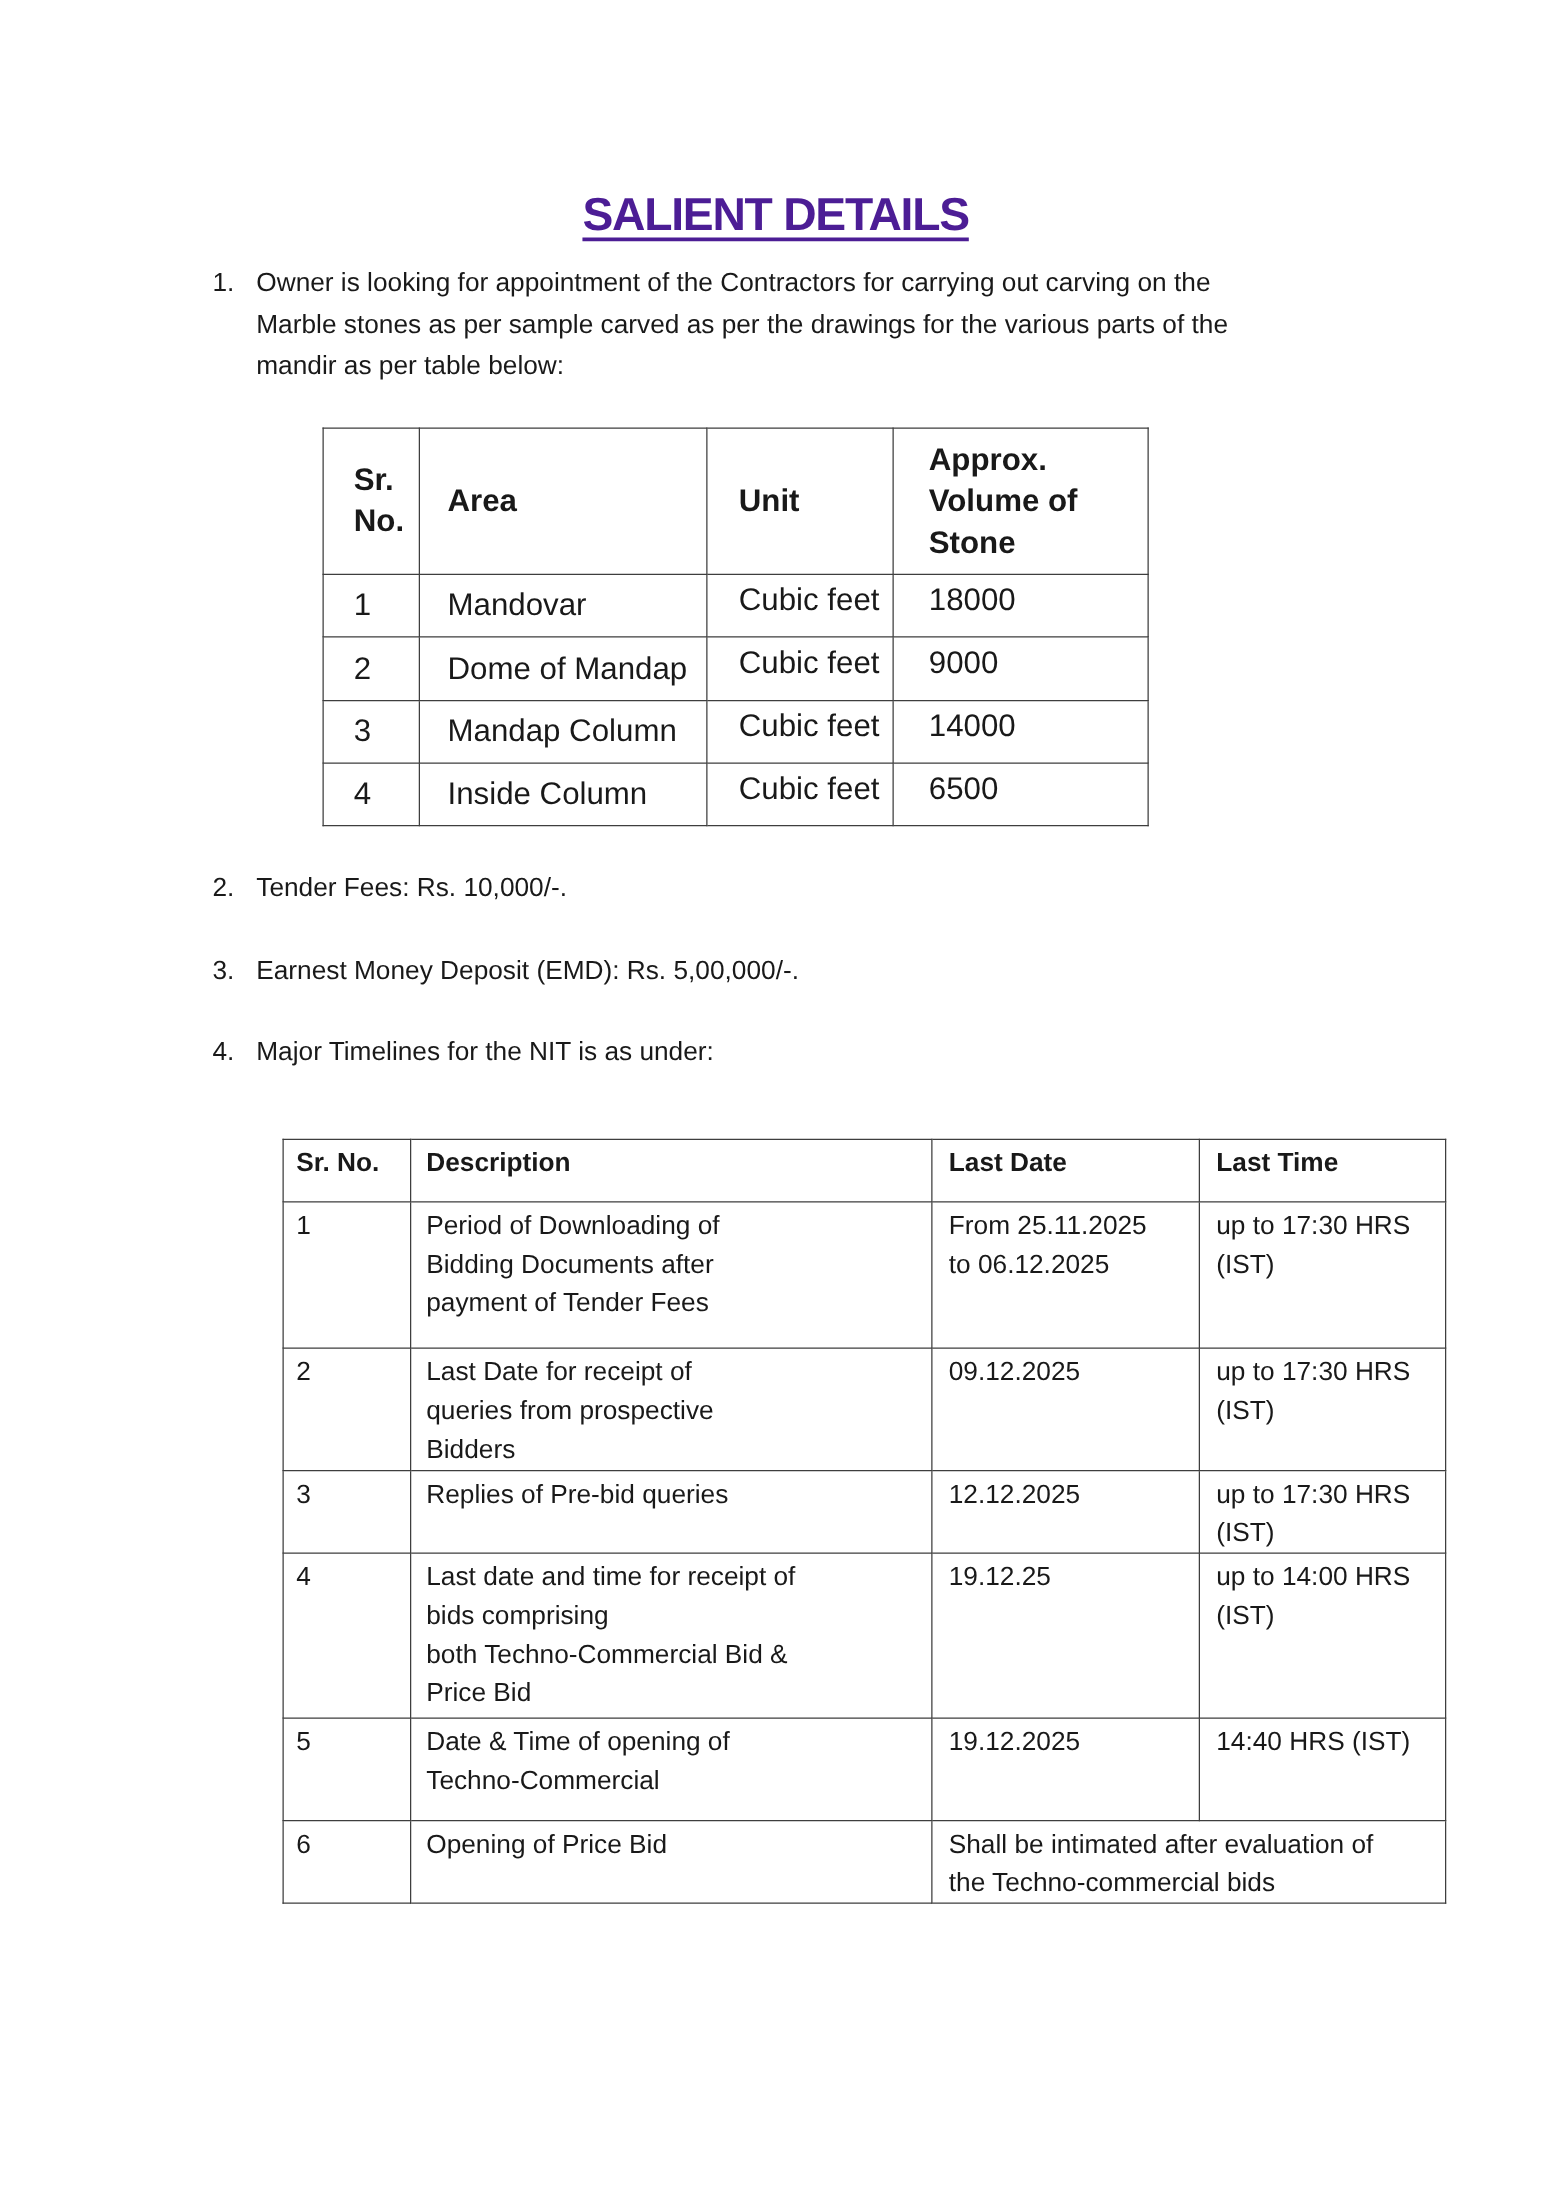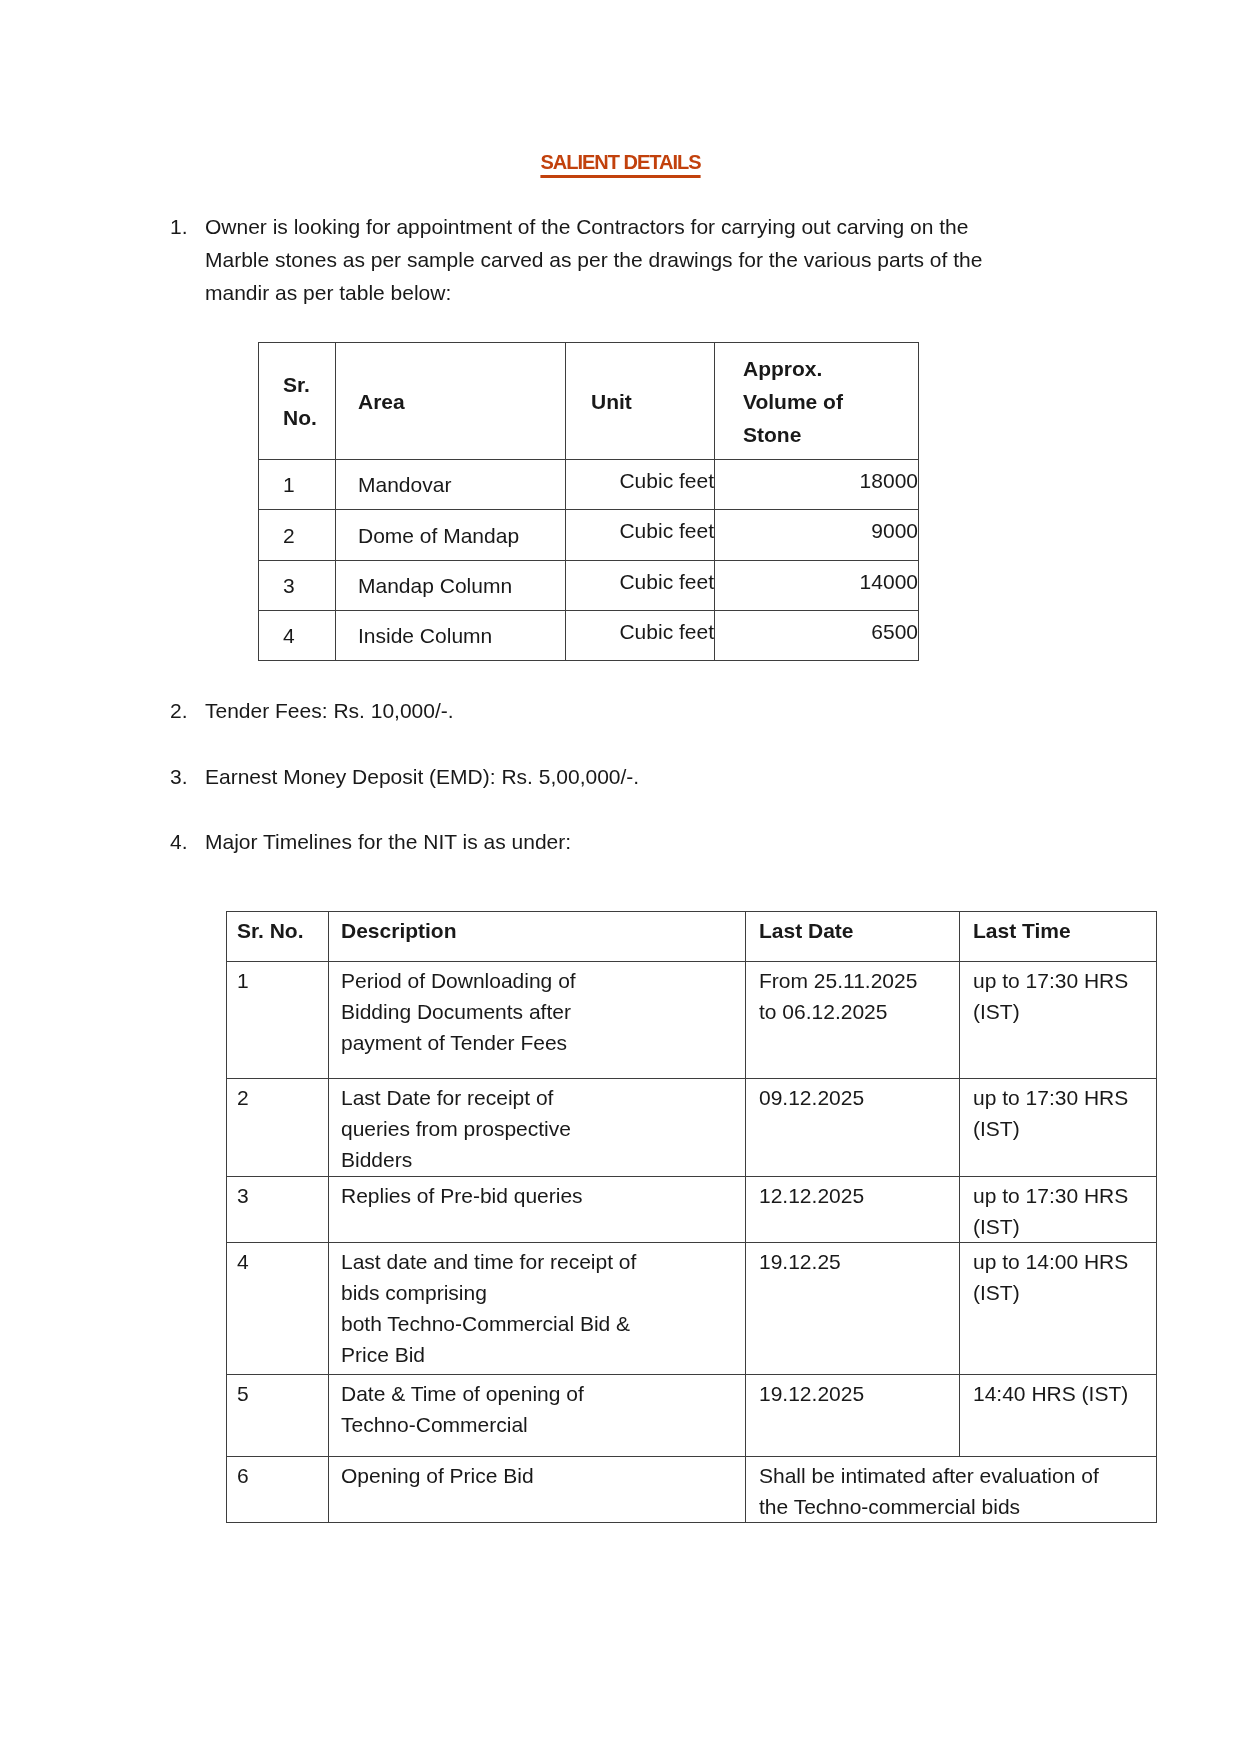--- a/index.html
+++ b/index.html
@@ -4,49 +4,49 @@
 <style>
   html,body { margin:0; padding:0; }
   body {
     width:1241px; height:1755px; background:#ffffff;
     font-family:"Liberation Sans", sans-serif; color:#191919;
   }
   .page { position:relative; width:1241px; height:1755px; background:#ffffff; overflow:hidden; }
 
   .title-wrap { position:absolute; top:151px; left:0; width:1241px; text-align:center; }
   .doc-title {
-    display:inline-block; font-size:20px; font-weight:bold; letter-spacing:-1px;
+    display:inline-block; font-size:37px; font-weight:bold; letter-spacing:-1px;
     text-decoration:underline; text-decoration-thickness:3px; text-underline-offset:6px;
-    color:#c2410c;
+    color:#4c1d95;
   }
 
   .item { position:absolute; left:170px; display:flex; font-size:21px; line-height:33px; }
   .item .num { flex:0 0 35px; width:35px; }
   .item .txt { white-space:pre-line; }
   .item-1 { top:210px; }
   .item-2 { top:694px; }
   .item-3 { top:760px; }
   .item-4 { top:825px; }
 
   table { position:absolute; border-collapse:collapse; table-layout:fixed; }
   th, td {
     border:1px solid #3e3e3e; text-align:left; font-weight:normal;
     white-space:pre-line; padding:0; margin:0; box-sizing:border-box;
   }
   th { font-weight:bold; }
 
   
-  .t1 { left:258px; top:342px; font-size:21px; line-height:33px; }
+  .t1 { left:258px; top:342px; font-size:25px; line-height:33px; }
   .t1 .c1 { width:77px;  padding-left:24px; }
   .t1 .c2 { width:230px; padding-left:22px; }
   .t1 .c3 { width:149px; padding-left:25px; }
   .t1 .c4 { width:204px; padding-left:28px; }
   .t1 th { vertical-align:middle; }
   .t1 td.c1, .t1 td.c2 { vertical-align:middle; }
-  .t1 td.c3, .t1 td.c4 { vertical-align:top; padding-top:4px;text-align:right; }
+  .t1 td.c3, .t1 td.c4 { vertical-align:top; padding-top:4px; }
 
   
   .t2 { left:226px; top:911px; font-size:21px; line-height:31px; }
   .t2 th, .t2 td { vertical-align:top; padding-top:3px; }
   .t2 .c1 { width:102px; padding-left:10px; }
   .t2 .c2 { width:417px; padding-left:12px; }
   .t2 .c3 { width:214px; padding-left:13px; }
   .t2 .c4 { width:197px; padding-left:13px; }
   .t2 .merged { padding-left:13px; }
 </style>

